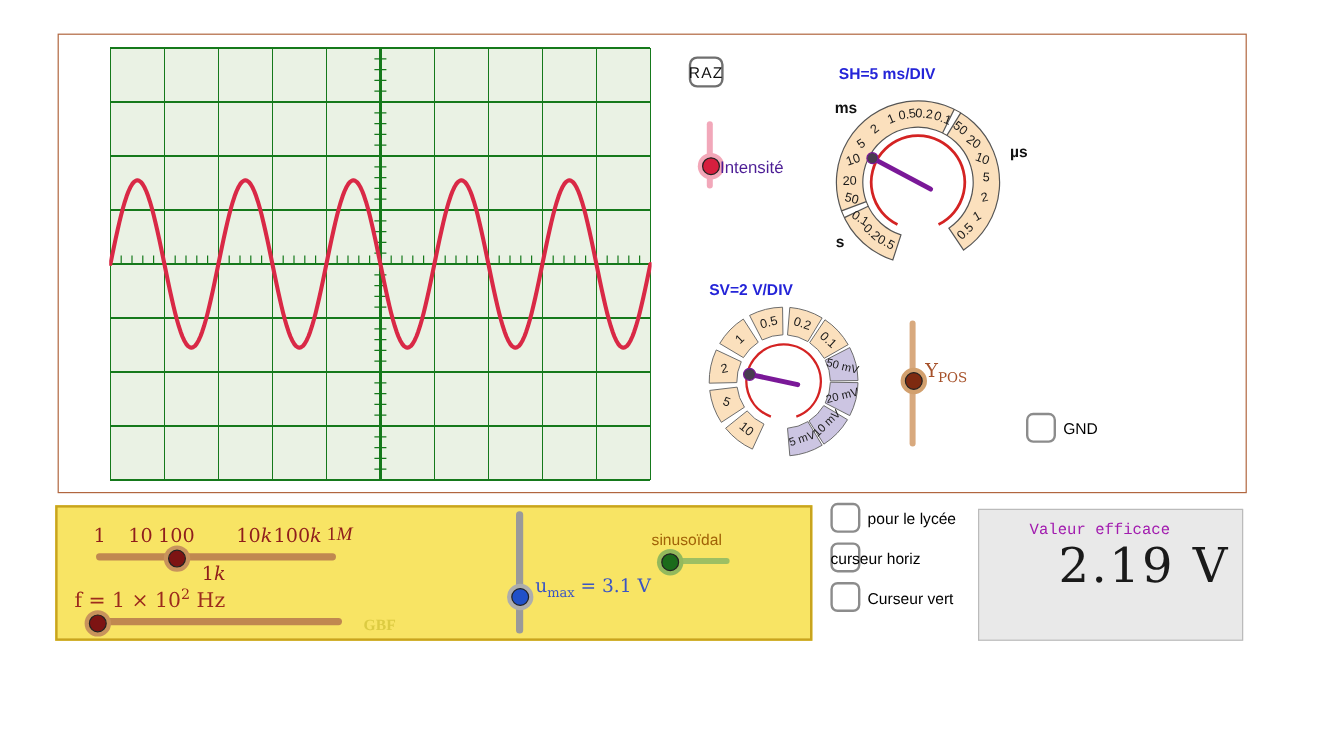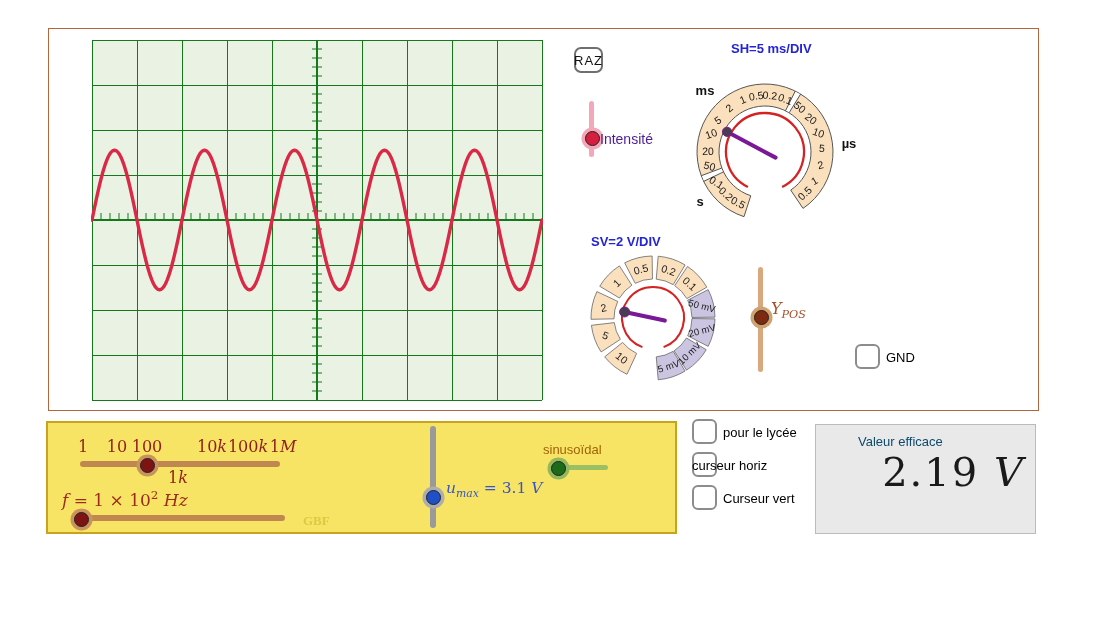--- a/index.html
+++ b/index.html
@@ -16,26 +16,26 @@
            font-family:"Liberation Sans",sans-serif;}
   
   .track{position:absolute;border-radius:3px;}
   .knob{position:absolute;width:13px;height:13px;border-radius:50%;border:1px solid #222;cursor:pointer;}
   #intensity-track{left:589px;top:101px;width:5px;height:56px;background:#f2a8ba;}
   #intensity-knob{left:585px;top:131px;background:#d61f3e;box-shadow:0 0 0 3.5px #f3a7b8;}
   #intensity-label{left:600px;top:131px;color:#4c1d95;font-size:14px;}
   #ypos-track{left:758px;top:267px;width:5px;height:105px;background:#d8a97e;}
   #ypos-knob{left:754px;top:310px;background:#7e2a10;box-shadow:0 0 0 3.5px #d2a06e;}
   #ypos-label{left:771px;top:299px;color:#a6512a;font-size:16px;}
-  .mathit{font-family:"DejaVu Serif",serif;font-style:italic;text-align:center;}
+  .mathit{font-family:"DejaVu Serif",serif;text-align:center;}
   .mathup{font-family:"DejaVu Serif",serif;font-style:normal;}
   sub.mi{font-size:70%;}
   
   .dial-title{color:#2424d8;font-size:13px;font-weight:bold;}
-  #sh-title{left:699px;top:41px;margin-left:32px;}
+  #sh-title{left:699px;top:54px;}
   #sv-title{left:591px;top:234px;}
   .dial-unit{font-size:13px;font-weight:bold;color:#111;transform:translate(-50%,-50%);}
   
   .checkbox{position:absolute;width:25px;height:25px;background:#fff;border:2px solid #8c8c8c;
             border-radius:6px;cursor:pointer;box-sizing:border-box;}
   .cb-label{position:absolute;font-size:13px;color:#000;}
   
   #gbf-panel{left:46px;top:421px;width:631px;height:113px;background:#f8e464;
              border:2px solid #c8a41e;box-sizing:border-box;}
   .freq-stop{position:absolute;transform:translateX(-50%);font-family:"DejaVu Serif",serif;
@@ -48,21 +48,21 @@
   #gbf-label{left:303px;top:513px;color:#dccb42;font-size:13px;font-weight:bold;font-family:Liberation Serif, serif;}
   #umax-track{left:430px;top:426px;width:6px;height:102px;background:#9a9a9a;}
   #umax-knob{left:426px;top:490px;background:#2050c8;box-shadow:0 0 0 3.5px #adadad;}
   #umax-label{left:446px;top:479px;font-size:15.5px;color:#3a55c4;}
   #sin-label{left:543px;top:442px;color:#a16207;font-size:13px;}
   #sin-track{left:552px;top:465px;width:56px;height:5px;background:#9dbf63;}
   #sin-knob{left:551px;top:461px;background:#1b6b1b;box-shadow:0 0 0 3.5px #93b95c;}
   
   #ve-box{left:815px;top:424px;width:221px;height:110px;background:#e9e9e9;border:1px solid #bbbbbb;
           box-sizing:border-box;}
-  #ve-caption{left:858px;top:434px;color:#0c4a6e;font-size:13px;}
+  #ve-caption{left:858px;top:434px;color:#a21caf;font-size:13px;font-family:Liberation Mono, monospace;}
   #ve-value{left:815px;top:449px;width:221px;text-align:center;font-family:"DejaVu Serif",serif;
             font-size:40px;color:#1a1a1a;letter-spacing:2px;padding-left:28px;}
   svg{position:absolute;}
   svg text{font-family:"Liberation Sans",sans-serif;}
 </style>
 </head>
 <body>
 
 <div id="scope-panel" class="abs"></div>
 
@@ -201,21 +201,21 @@
     <text x="41.6931436022682" y="101.78954804918105" text-anchor="middle" dominant-baseline="central" font-size="10.5" fill="#1a1a1a" transform="rotate(14.0 41.6931436022682 101.78954804918105)">50</text>
     <text x="48.66125851908372" y="118.20539806129267" text-anchor="middle" dominant-baseline="central" font-size="10.5" fill="#1a1a1a" transform="rotate(32.0 48.66125851908372 118.20539806129267)">0.1</text>
     <text x="58.12609347643758" y="129.68716099229272" text-anchor="middle" dominant-baseline="central" font-size="10.5" fill="#1a1a1a" transform="rotate(43.0 58.12609347643758 129.68716099229272)">0.2</text>
     <text x="70.24012092120422" y="138.32801279295884" text-anchor="middle" dominant-baseline="central" font-size="10.5" fill="#1a1a1a" transform="rotate(28.0 70.24012092120422 138.32801279295884)">0.5</text>
     <g>
       <line x1="59.03325350706614" y1="67.8127228002067" x2="107.59537111430713" y2="93.6336587534307" stroke="#7a1898" stroke-width="4" stroke-linecap="round"></line>
       <circle cx="59.03325350706614" cy="67.8127228002067" r="4.6" fill="#483c50" stroke="#7a1898" stroke-width="1"></circle>
     </g>
   </svg>
 <span class="abs dial-unit" style="left:705px;top:90px;">ms</span>
-<span class="abs dial-unit" style="left:849px;top:143px;">µs</span>
+<span class="abs dial-unit" style="left:849px;top:126px;">µs</span>
 <span class="abs dial-unit" style="left:700px;top:201px;">s</span>
 
 <span id="sv-title" class="abs dial-title">SV=2 V/DIV</span>
 <svg id="sv-dial" class="abs" style="left:573px;top:238px;" width="164" height="164">
     <path d="M 53.99397088833703 136.28220366904034 A 62 62 0 0 1 31.6810461742486 118.84943630459654 L 49.60581936767251 104.43754864321396 A 39 39 0 0 0 63.641368784599095 115.40332166278344 Z" fill="#fbe0bd" stroke="#666" stroke-width="0.8"></path>
     <path d="M 28.120612565544363 113.94891985653811 A 62 62 0 0 1 18.43613849739471 87.34104603500306 L 41.27434518384506 84.61775476395354 A 39 39 0 0 0 47.36619177510049 101.35496571620945 Z" fill="#fbe0bd" stroke="#666" stroke-width="0.8"></path>
     <path d="M 18.01359762455958 81.29843003276812 A 62 62 0 0 1 23.900722747106784 53.601683922965506 L 44.71174495382524 63.39460762896218 A 39 39 0 0 0 41.00855334448102 80.81675437545091 Z" fill="#fbe0bd" stroke="#666" stroke-width="0.8"></path>
     <path d="M 26.744486390298817 48.25334237802454 A 62 62 0 0 1 46.414090962470134 27.88487058326757 L 58.87337979897315 47.21790246366831 A 39 39 0 0 0 46.50056401970409 60.03032827004769 Z" fill="#fbe0bd" stroke="#666" stroke-width="0.8"></path>
     <path d="M 51.65992852236096 24.85618485593956 A 62 62 0 0 1 79.13434481897299 18.006043511423137 L 79.45547496677334 41.00380156363713 A 39 39 0 0 0 62.17318084471093 45.3127614416394 Z" fill="#fbe0bd" stroke="#666" stroke-width="0.8"></path>
     <path d="M 85.18802628660356 18.217442726530727 A 62 62 0 0 1 112.11767458113408 26.96741587004859 L 100.20305336555208 46.64079385374024 A 39 39 0 0 0 83.2634358899603 41.13677848926933 Z" fill="#fbe0bd" stroke="#666" stroke-width="0.8"></path>
@@ -250,21 +250,21 @@
 <span class="cb-label" style="left:886px;top:350px;">GND</span>
 
 <div id="gbf-panel" class="abs"></div>
 <div id="freq-scale">
     <span class="freq-stop" style="left: 83px;">1</span>
     <span class="freq-stop" style="left: 117px;">10</span>
     <span class="freq-stop" style="left: 147px;">100</span>
     <span class="freq-stop" style="left: 178px; margin-top: 31px;">1<i>k</i></span>
     <span class="freq-stop" style="left: 212px;">10<i>k</i></span>
     <span class="freq-stop" style="left: 248px;">100<i>k</i></span>
-    <span class="freq-stop" style="left: 283px;">1<i>M</i></span>
+    <span class="freq-stop" style="left: 283px; font-family: Liberation Serif, serif;">1<i>M</i></span>
   </div>
 <div id="freq-track-1" class="track"></div>
 <div id="freq-knob-1" class="knob"></div>
 <span id="freq-label" class="abs"><span class="mathit">f</span><span class="mathup"> = 1 × 10</span><sup class="mathup" style="font-size:70%;">2</sup><span class="mathit"> Hz</span></span>
 <div id="freq-track-2" class="track"></div>
 <div id="freq-knob-2" class="knob"></div>
 <span id="gbf-label" class="abs">GBF</span>
 
 <div id="umax-track" class="track"></div>
 <div id="umax-knob" class="knob"></div>

